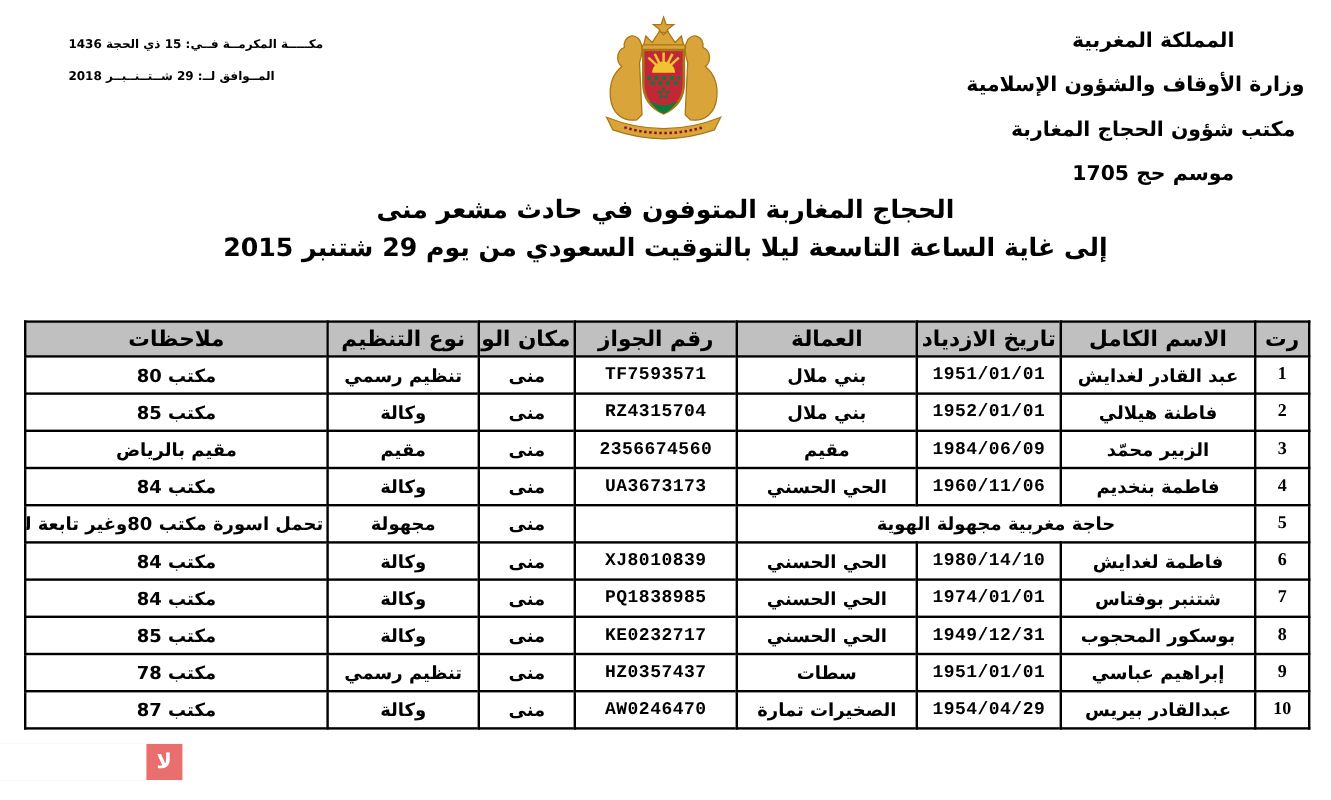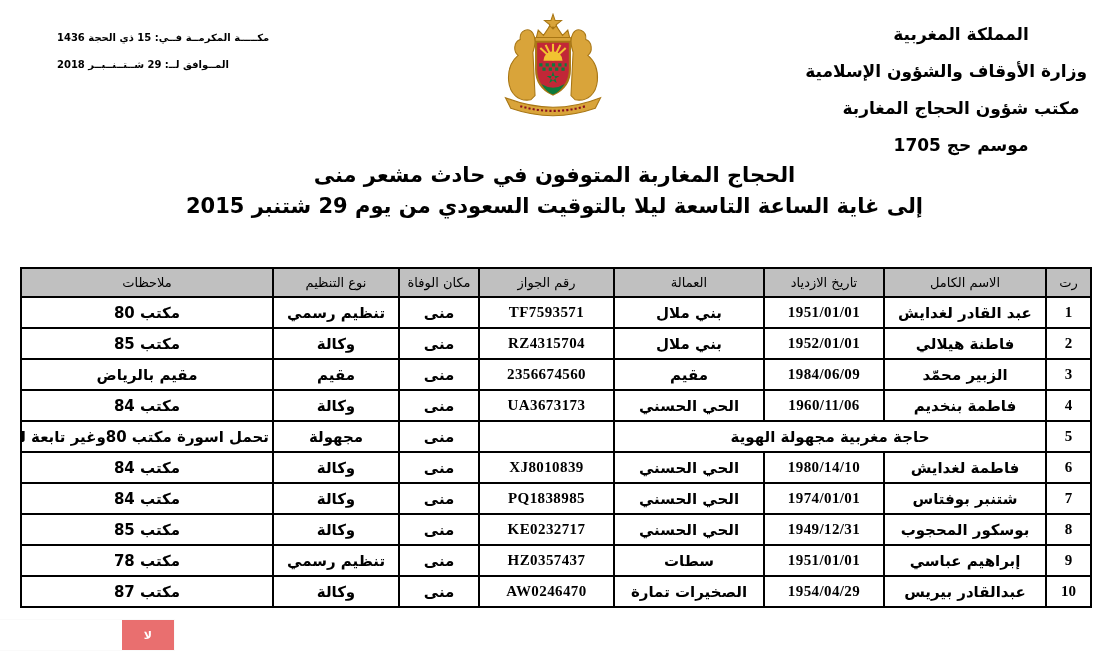--- a/index.html
+++ b/index.html
@@ -46,41 +46,41 @@
   }
   
   table.pilgrims{
     position:absolute;top:267px;left:20px;width:1070px;direction:rtl;
     border-collapse:collapse;table-layout:fixed;
   }
   table.pilgrims th,table.pilgrims td{
     border:2px solid var(--border-black);overflow:hidden;white-space:nowrap;padding:0 3px;
   }
   table.pilgrims th{
-    background:var(--header-bg);height:29px;font-size:13px;font-weight:normal;text-align:center;
+    background:var(--header-bg);height:29px;font-size:18px;font-weight:bold;text-align:center;
   }
   table.pilgrims td{
     height:31px;font-size:15px;font-weight:bold;text-align:center;background:#fff;
   }
   td.c-serial{font-family:"Liberation Serif","DejaVu Serif",serif;font-size:16px;}
   td.c-name{text-align:right;padding-right:5px;}
-  td.c-dob,td.c-pass{font-family:Liberation Serif, serif;font-size:14.5px;letter-spacing:.4px;}
+  td.c-dob,td.c-pass{font-family:Liberation Mono, monospace;font-size:14.5px;letter-spacing:.4px;}
   td.c-merged{text-align:center;}
   
   .watermark{
     position:absolute;left:0;top:620px;height:30px;display:flex;z-index:5;
     box-shadow:0 0 0 1px rgba(0,0,0,0.02);
   }
   .wm-text{
     background:var(--badge-red);color:#fff;font-size:14px;font-weight:bold;
     display:flex;align-items:center;padding:0 10px;direction:rtl;white-space:nowrap;margin-top:48px;
   }
   .wm-square{
-    background:var(--badge-light);width:52px;display:flex;align-items:center;justify-content:center;
-    color:#fff;font-weight:bold;font-size:11px;direction:rtl;
+    background:var(--badge-light);width:30px;display:flex;align-items:center;justify-content:center;
+    color:#fff;font-weight:bold;font-size:17px;direction:rtl;
   }
 </style>
 </head>
 <body>
 
 <div class="date-block">
   <div>مكـــــة المكرمــة فــي: 15 ذي الحجة 1436</div>
   <div>المــوافق لــ: 29 شــتــنــبــر 2018</div>
 </div>
 

